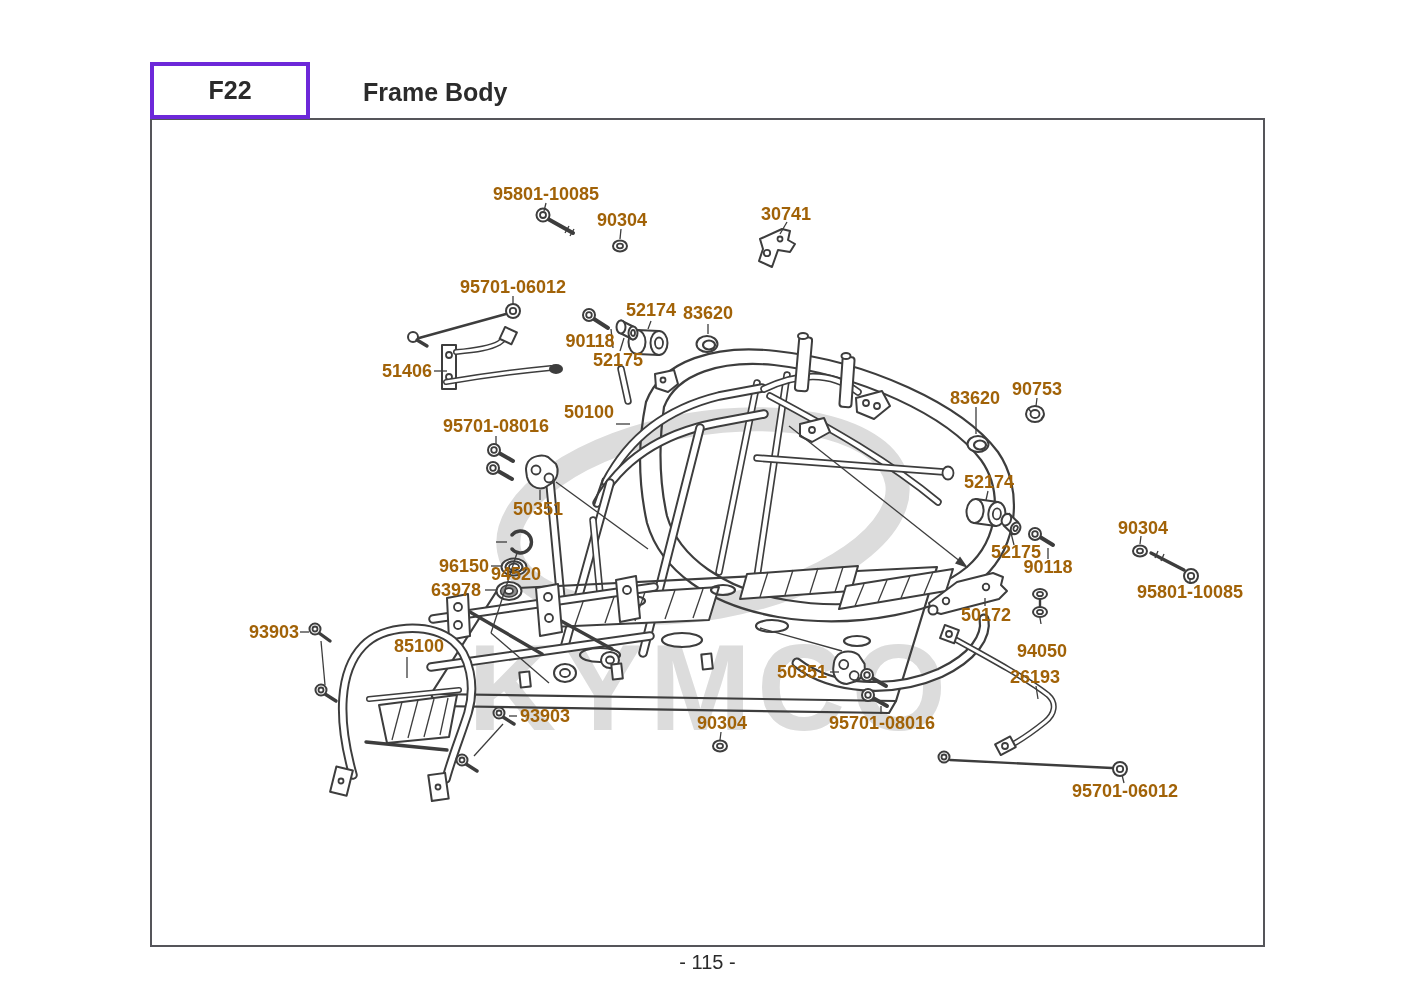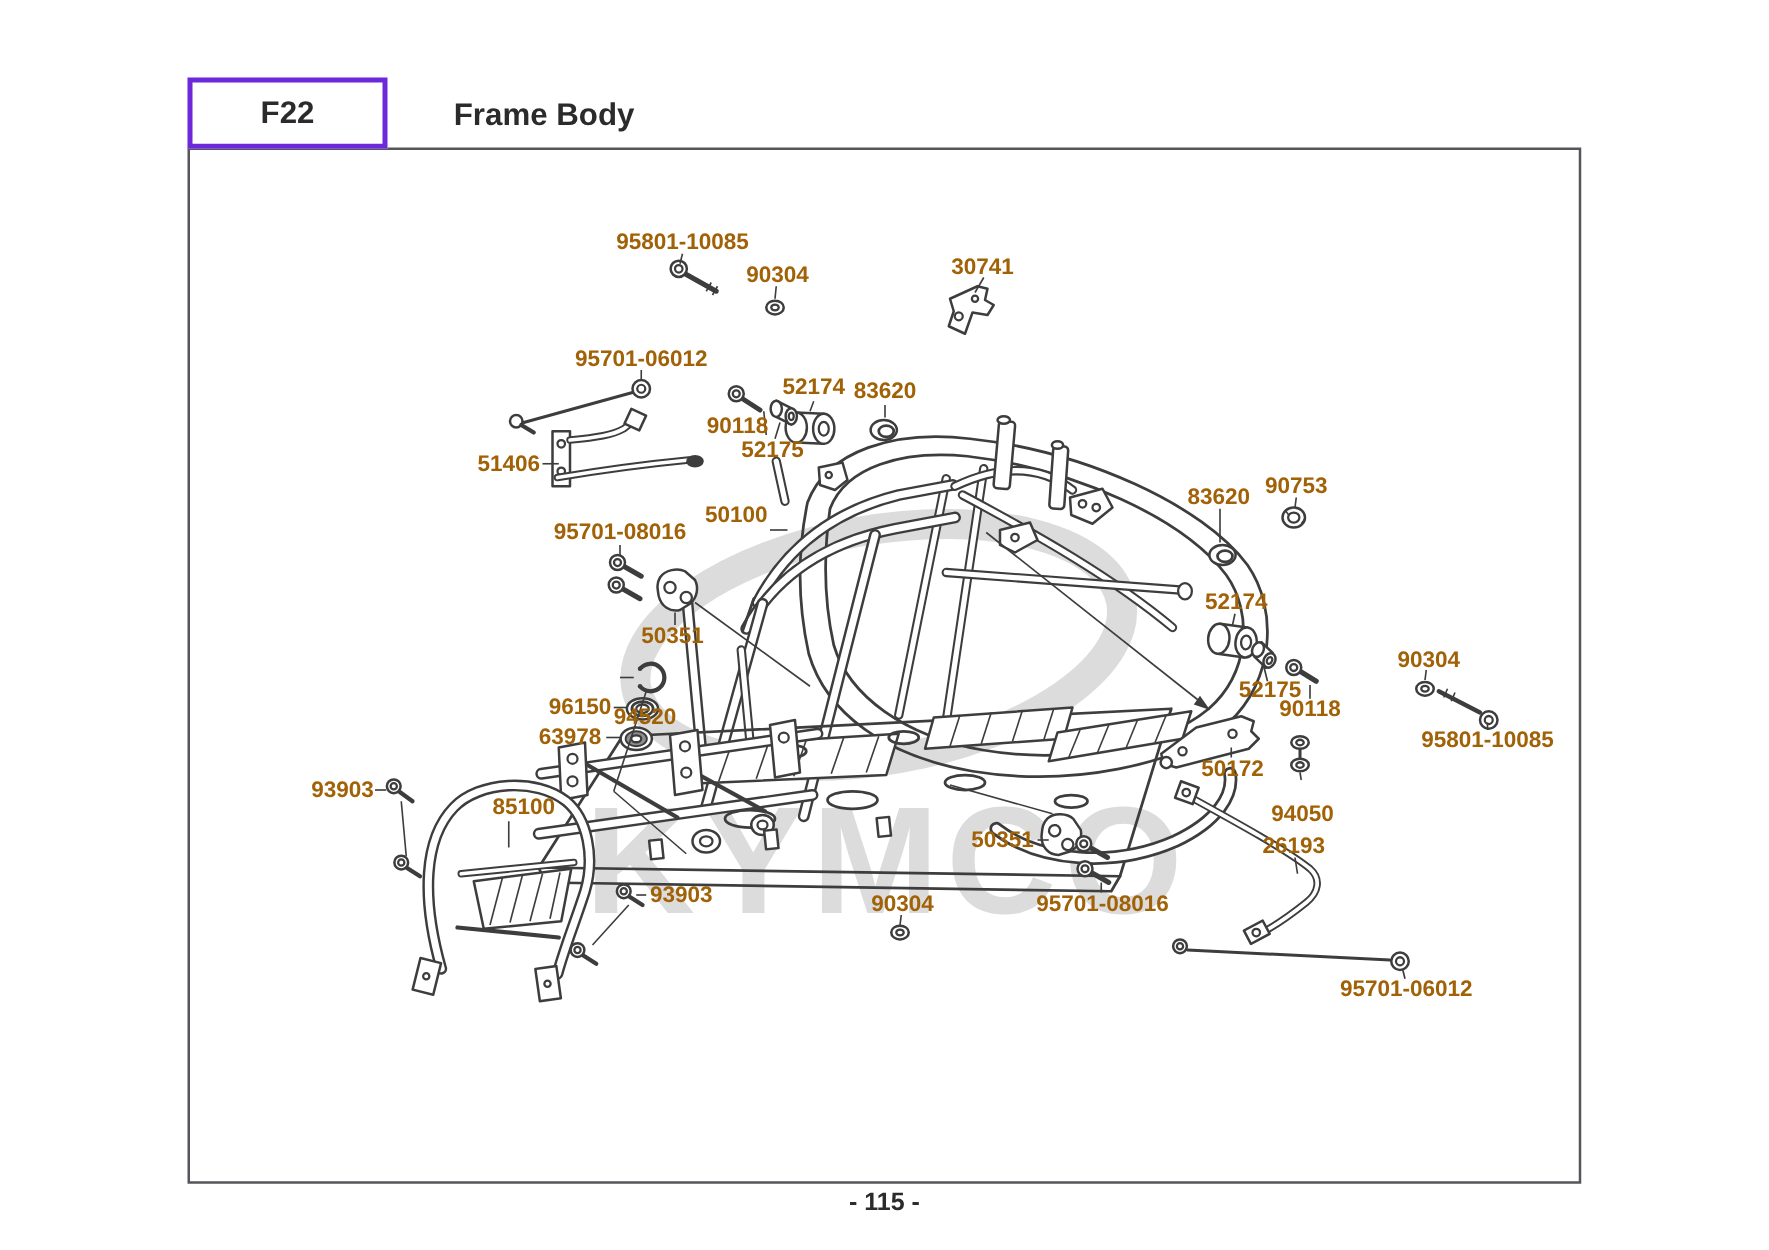--- a/index.html
+++ b/index.html
@@ -5,21 +5,21 @@
   html,body{margin:0;padding:0;background:#fff;}
   body{width:1415px;height:1000px;font-family:"Liberation Sans",sans-serif;color:#2b2b2b;}
   .page{position:relative;width:1415px;height:1000px;background:#ffffff;overflow:hidden;}
   .hdr-box{position:absolute;left:150px;top:62px;width:160px;height:57px;border:4px solid #6d28d9;
     box-sizing:border-box;display:flex;align-items:center;justify-content:center;
     font-size:25px;font-weight:bold;background:#fff;z-index:5;}
   .hdr-title{position:absolute;left:363px;top:78px;font-size:25px;font-weight:bold;z-index:5;}
   .content-border{position:absolute;left:150px;top:118px;width:1115px;height:829px;
     border:2px solid #55555a;box-sizing:border-box;z-index:1;}
   .footer{position:absolute;left:150px;top:951px;width:1115px;text-align:center;
-    font-size:20px;font-weight:bold;z-index:5;}
+    font-size:20px;font-weight:normal;z-index:5;}
   svg.diagram{position:absolute;left:0;top:0;z-index:2;}
   #label-layer{position:absolute;left:0;top:0;width:1415px;height:1000px;z-index:4;pointer-events:none;}
   .part-label{position:absolute;transform:translate(-50%,-50%);font-size:18px;font-weight:bold;
     white-space:nowrap;color:#a16207;}
   
   .ln{stroke:#3d3d3d;stroke-width:2.2;fill:none;stroke-linejoin:round;stroke-linecap:round;}
   .lnf{stroke:#3d3d3d;stroke-width:2;fill:#ffffff;stroke-linejoin:round;}
   .thin{stroke:#3d3d3d;stroke-width:1.3;fill:none;}
   .td9{stroke:#3d3d3d;stroke-width:9.5;fill:none;stroke-linecap:round;stroke-linejoin:round;}
   .tw9{stroke:#ffffff;stroke-width:5.6;fill:none;stroke-linecap:round;stroke-linejoin:round;}

